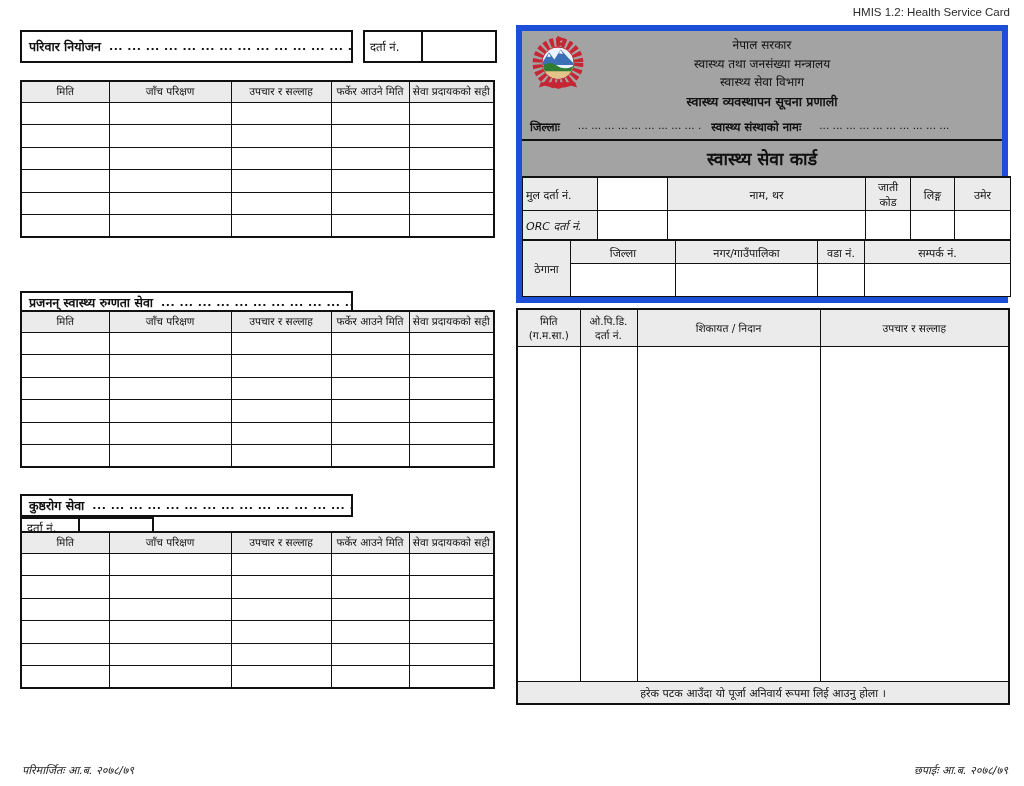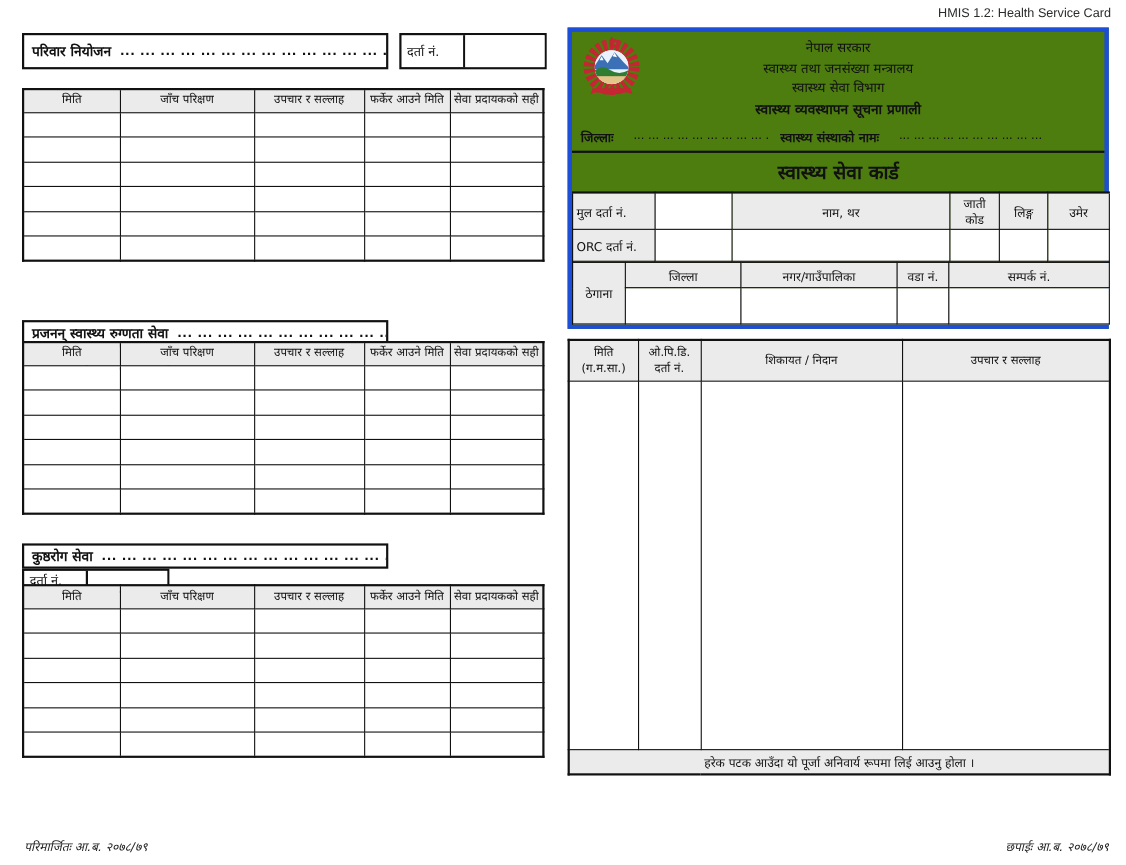--- a/index.html
+++ b/index.html
@@ -37,41 +37,41 @@
   .svc-table { position:absolute; left:0; width:473px; border-collapse:collapse; table-layout:fixed; border:2.5px solid #111; }
   .svc-table th {
     background:#ebebeb; border:1.6px solid #111;
     font-size:10.5px; font-weight:normal; padding:3px 2px; line-height:1.3; text-align:center;
   }
   .svc-table td { border:1.6px solid #111; height:22.5px; background:#fff; }
   .svc-table col.c1{width:88px}.svc-table col.c2{width:122px}.svc-table col.c3{width:100px}
   .svc-table col.c4{width:78px}.svc-table col.c5{width:85px}
 
   
-  .right-box { position:absolute; left:516px; top:25px; width:492px; border:4px solid #1d4ed8; background:#4d7c0f; }
+  .right-box { position:absolute; left:516px; top:25px; width:492px; border:6px solid #1d4ed8; background:#a3a3a3; }
   .org-header { position:relative; padding:5px 4px 3px; text-align:center; min-height:87px; }
   .emblem { position:absolute; left:5px; top:4px; width:62px; height:58px; }
   .org-line { font-size:12px; line-height:1.55; }
   .org-line.bold { font-weight:bold; font-size:12.5px; }
   .district-row {
     display:flex; align-items:flex-start; padding:1px 8px 5px; font-size:11.5px;
   }
   .district-row .lbl { font-weight:bold; white-space:nowrap; }
   .district-row .dots { margin:0 10px 0 18px; font-size:10.5px; white-space:nowrap; overflow:hidden; }
   .card-title {
     border-top:2px solid #111; text-align:center;
     font-size:17.5px; font-weight:bold; padding:5px 0 6px;
   }
   .reg-table, .addr-table { width:100%; border-collapse:collapse; table-layout:fixed; }
   .reg-table td, .addr-table td {
     border:1.6px solid #111; font-size:11px; padding:1px 3px; background:#fff;
   }
   .reg-table td.shade, .addr-table td.shade { background:#ebebeb; }
   .reg-table tr.r1 td { height:32px; }
-  .reg-table tr.r2 td { height:29px; }
+  .reg-table tr.r2 td { height:29px;font-style:italic; }
   .reg-table td.ctr, .addr-table td.ctr { text-align:center; }
   .reg-table { border-top:2px solid #111; }
   .addr-table td.hdr { height:23px; text-align:center; background:#ebebeb; }
   .addr-table td.blank { height:33px; }
   .addr-table td.addr-lbl { background:#ebebeb; text-align:center; }
 
   .visits { position:absolute; left:516px; top:308px; width:492px; }
   .visits table { width:100%; border-collapse:collapse; table-layout:fixed; border:2.5px solid #111; }
   .visits th {
     background:#ebebeb; border:1.6px solid #111; font-weight:normal;

